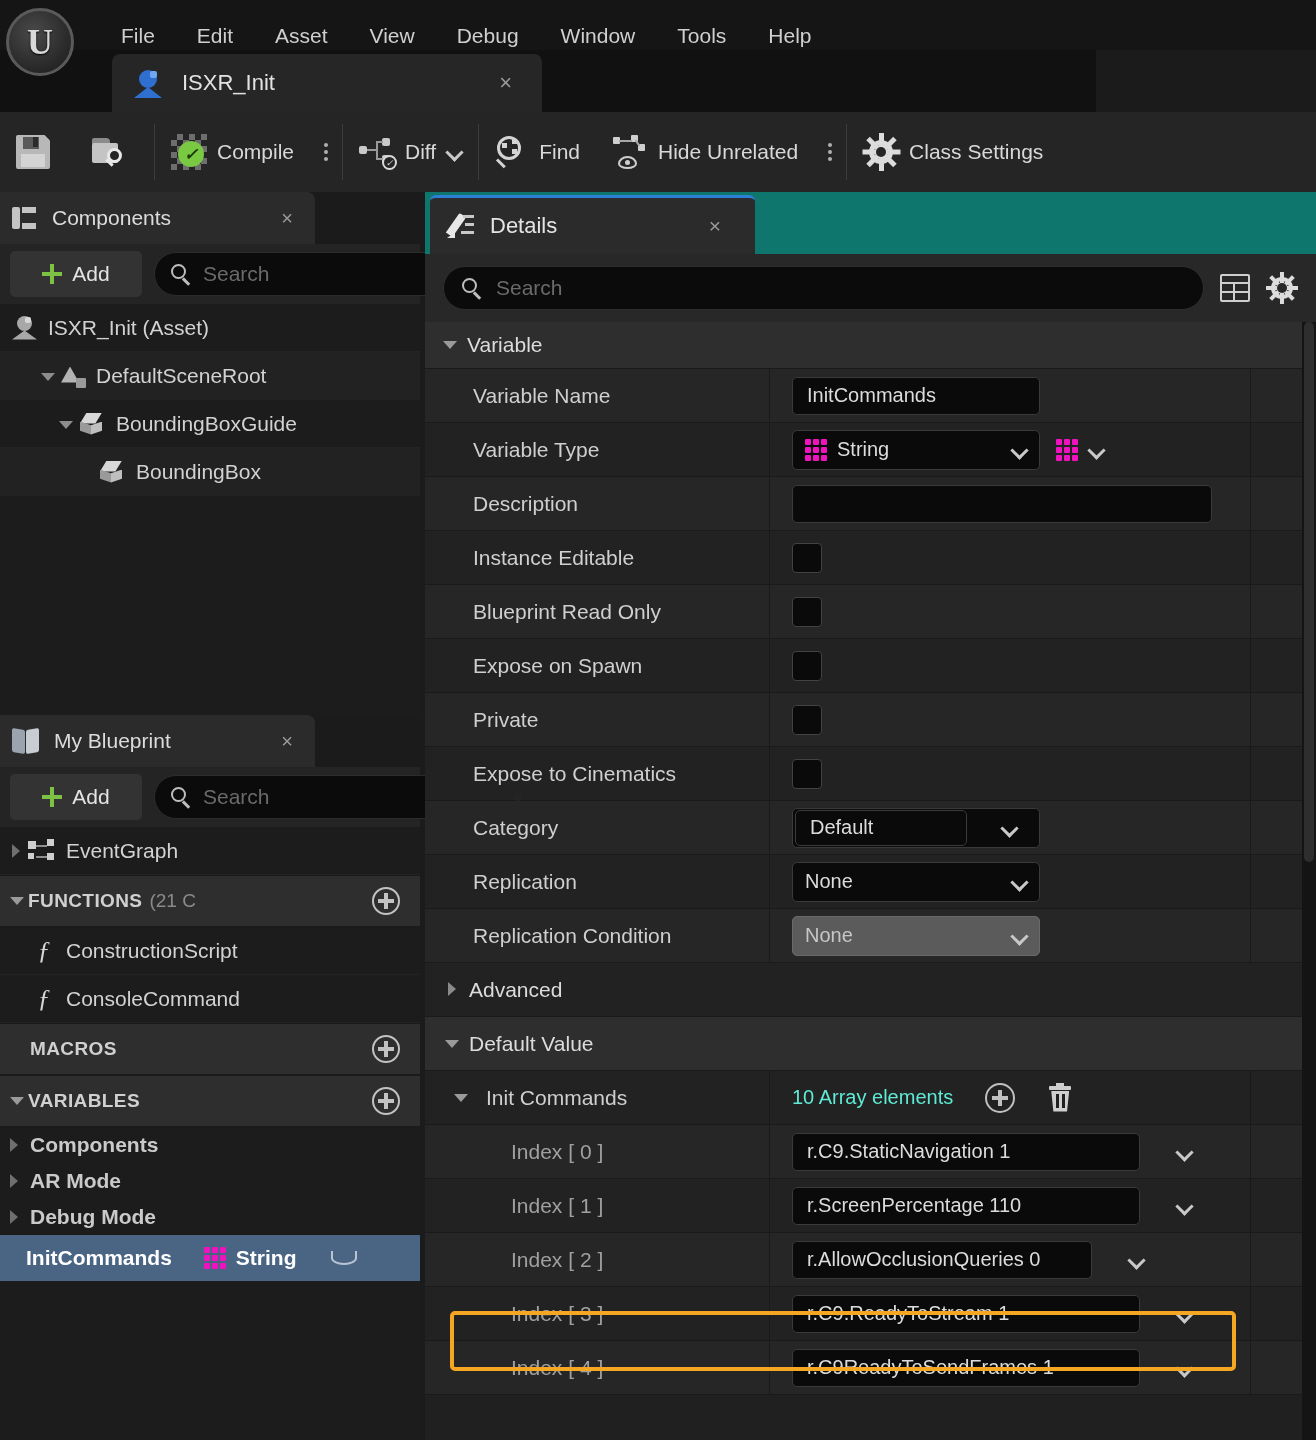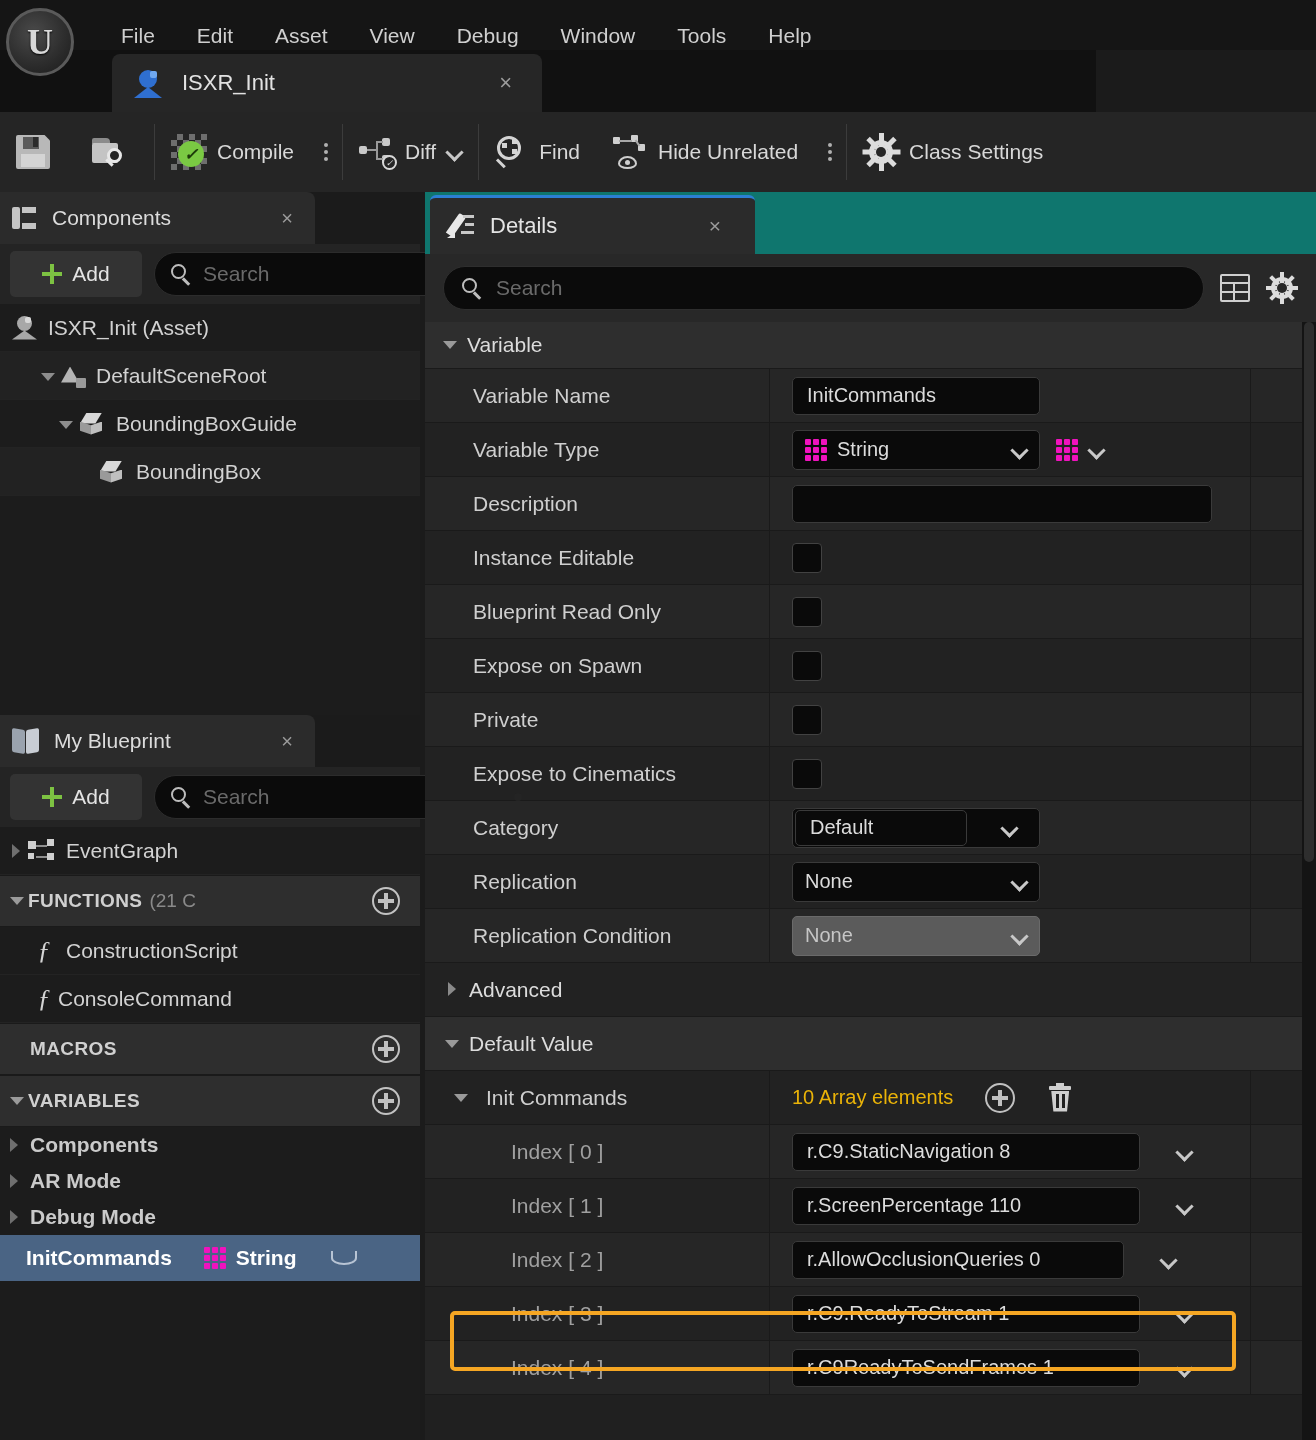--- a/index.html
+++ b/index.html
@@ -346,21 +346,21 @@
   .chev:after {
     content: ""; position: absolute; left: 2px; top: 2px; width: 10px; height: 10px;
     border-right: 3px solid #c8c8c8; border-bottom: 3px solid #c8c8c8; transform: rotate(45deg);
   }
   .tri-s { width: 20px; height: 20px; position: relative; flex:none; }
   .tri-s.down:after { content:""; position:absolute; left:2px; top:6px;
     border-left:7px solid transparent; border-right:7px solid transparent; border-top:8px solid #9a9a9a;}
   .tri-s.right:after { content:""; position:absolute; left:5px; top:2px;
     border-top:7px solid transparent; border-bottom:7px solid transparent; border-left:8px solid #8a8a8a;}
 
-  .arr-count { font-size: 20px; color: #eab308; }
+  .arr-count { font-size: 20px; color: #5eead4; }
   .circ-plus { width: 30px; height: 30px; border: 2px solid #c0c0c0; border-radius: 50%; position: relative; cursor: pointer; flex:none;}
   .circ-plus:before { content:""; position:absolute; left:11px; top:5px; width:4px; height:16px; background:#c0c0c0;}
   .circ-plus:after { content:""; position:absolute; left:5px; top:11px; width:16px; height:4px; background:#c0c0c0;}
   .ic-trash { width: 26px; height: 30px; position: relative; cursor: pointer; flex:none;}
   .ic-trash .lid { position: absolute; left: 2px; top: 3px; width: 22px; height: 4px; background: #cfcfcf; border-radius: 1px;}
   .ic-trash .hdl { position: absolute; left: 9px; top: 0px; width: 8px; height: 3px; background: #cfcfcf;}
   .ic-trash .bd { position: absolute; left: 4px; top: 8px; width: 18px; height: 21px; background: #cfcfcf;
     clip-path: polygon(0 0, 100% 0, 88% 100%, 12% 100%); }
   .ic-trash .bd:after { content:""; position:absolute; left:5px; top:3px; width:3px; height:14px; background:#202020;}
   .ic-trash .bd:before { content:""; position:absolute; left:11px; top:3px; width:3px; height:14px; background:#202020;}
@@ -613,21 +613,21 @@
       <span>FUNCTIONS</span>
       <span class="sub">(21 C</span>
       <span class="plus-circle"></span>
     </div>
     <div class="tree-row" style="padding-left:30px;">
       <span class="ic-fn">ƒ</span>
       <span style="margin-left:8px;">ConstructionScript</span>
     </div>
     <div class="tree-row" style="padding-left:30px;">
       <span class="ic-fn">ƒ</span>
-      <span style="margin-left:0;">ConsoleCommand</span>
+      <span style="margin-left:8px;">ConsoleCommand</span>
     </div>
 
     <div class="section-hdr" style="padding-left:30px;">
       <span>MACROS</span>
       <span class="plus-circle"></span>
     </div>
 
     <div class="section-hdr" style="padding-left:8px;">
       <span class="tri-s down"></span>
       <span>VARIABLES</span>
@@ -858,39 +858,39 @@
             <i class="lid"></i>
             <i class="bd"></i>
         </span>
       </div>
       <div class="pextra"></div>
     </div>
 
     <div class="prow">
       <div class="pname idx">Index [ 0 ]</div>
       <div class="pval">
-        <div class="txtfield" style="width:348px;">r.C9.StaticNavigation 8</div>
+        <div class="txtfield" style="width:348px;">r.C9.StaticNavigation 1</div>
         <span class="chev" style="margin-left:26px;"></span>
       </div>
       <div class="pextra"></div>
     </div>
 
     <div class="prow dk">
       <div class="pname idx">Index [ 1 ]</div>
       <div class="pval">
         <div class="txtfield" style="width:348px;">r.ScreenPercentage 110</div>
         <span class="chev" style="margin-left:26px;"></span>
       </div>
       <div class="pextra"></div>
     </div>
 
     <div class="prow">
       <div class="pname idx">Index [ 2 ]</div>
       <div class="pval">
-        <div class="txtfield" style="width:332px;">r.AllowOcclusionQueries 0</div>
+        <div class="txtfield" style="width:300px;">r.AllowOcclusionQueries 0</div>
         <span class="chev" style="margin-left:26px;"></span>
       </div>
       <div class="pextra"></div>
     </div>
 
     <div class="prow dk">
       <div class="pname idx">Index [ 3 ]</div>
       <div class="pval">
         <div class="txtfield" style="width:348px;">r.C9.ReadyToStream 1</div>
         <span class="chev" style="margin-left:26px;"></span>

